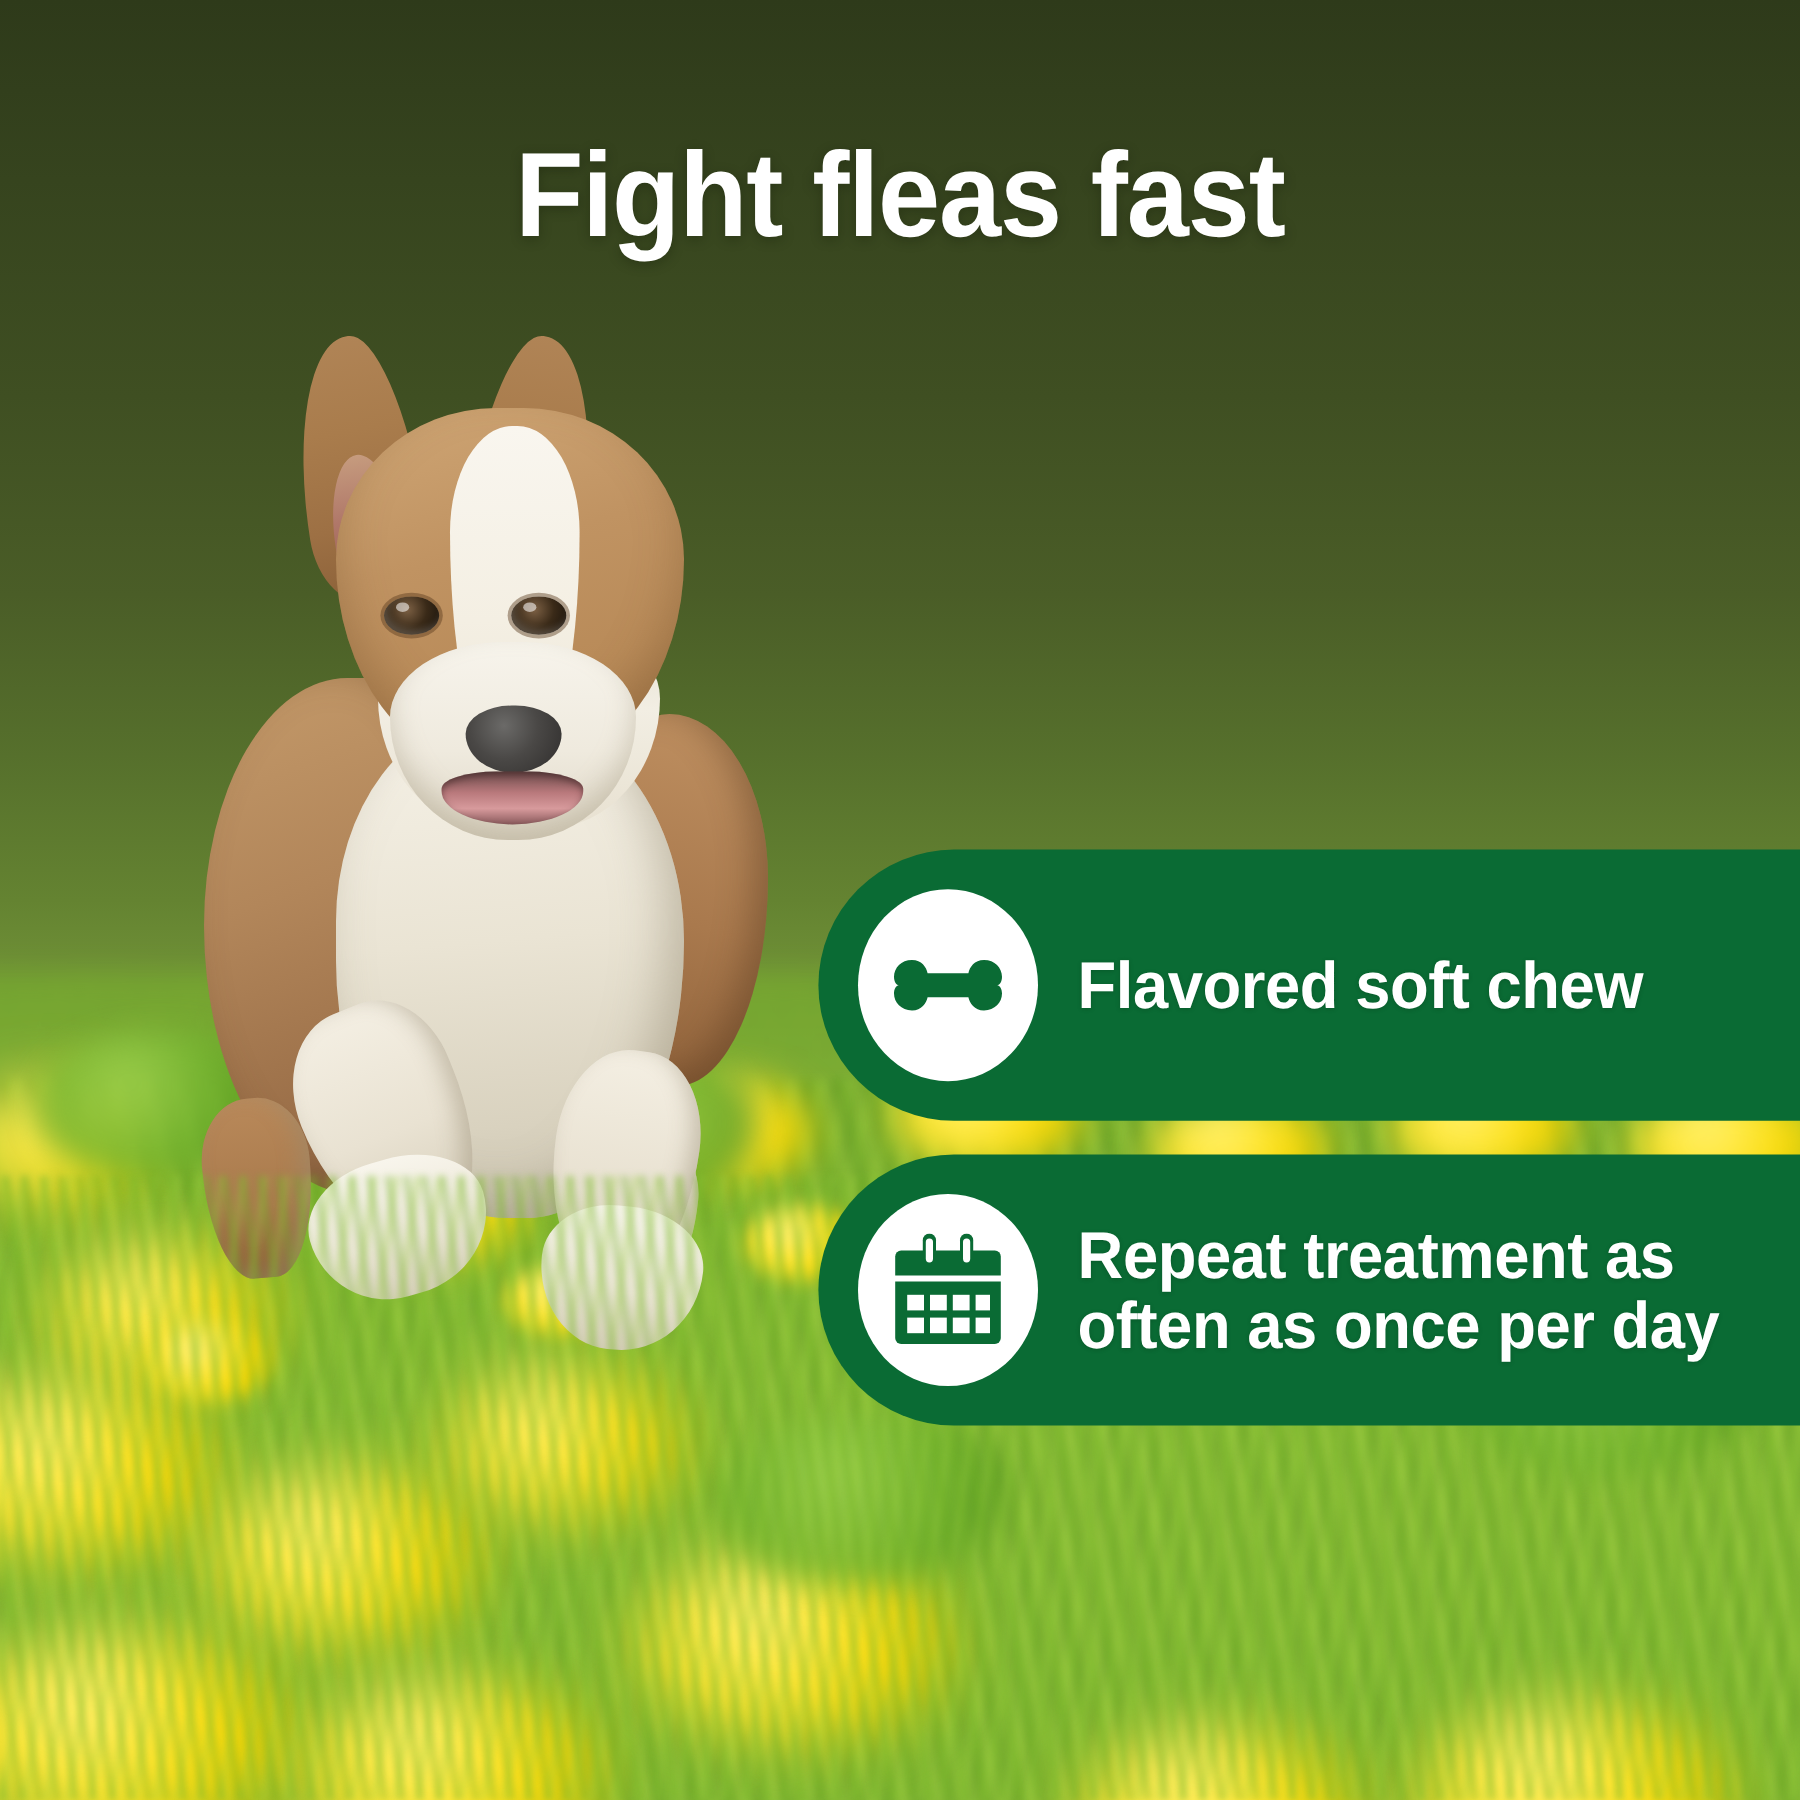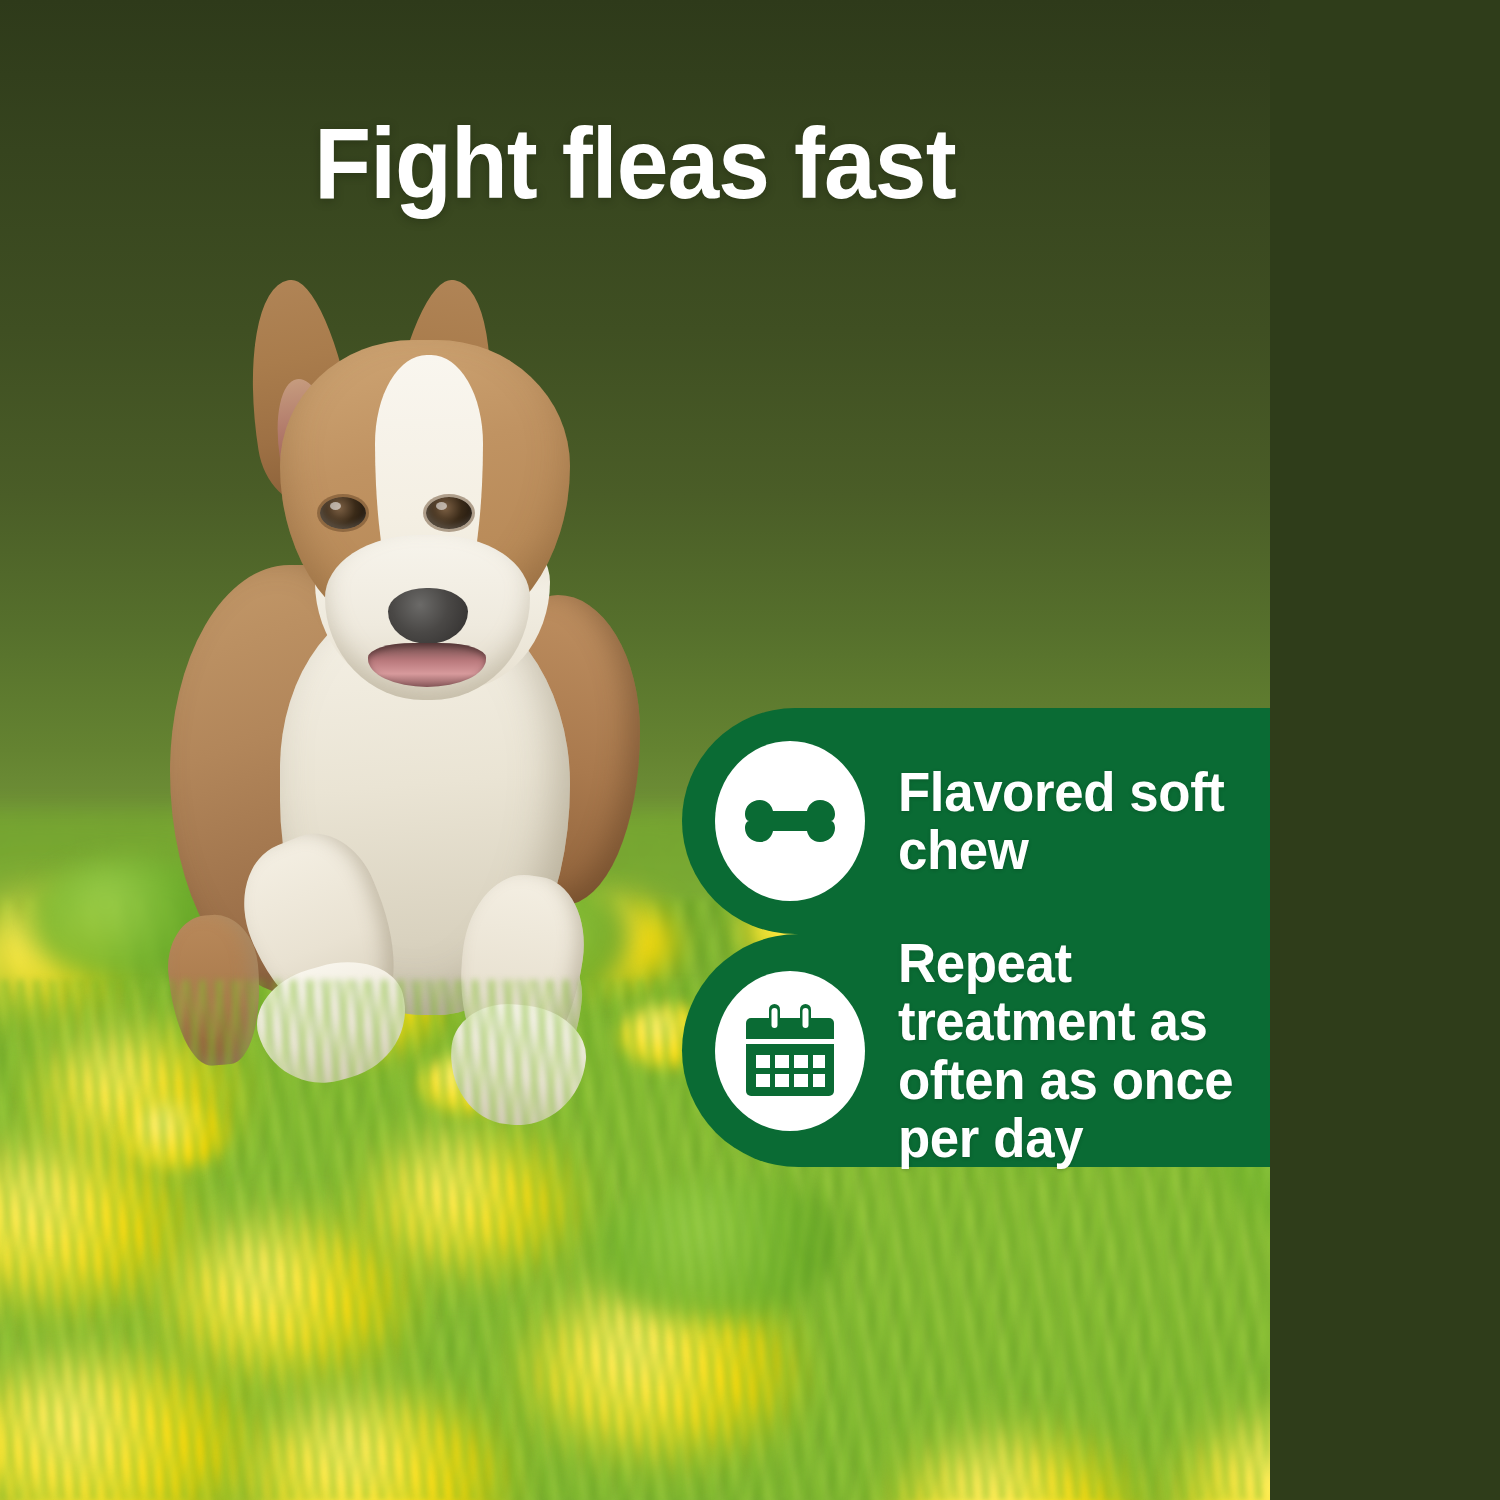--- a/index.html
+++ b/index.html
@@ -5,21 +5,21 @@
   * { margin:0; padding:0; box-sizing:border-box; }
   html, body {
     width:1500px; height:1500px;
     overflow:hidden;
     font-family:"Liberation Sans", sans-serif;
     background:#2f3d1a;
   }
 
   .stage {
     position:relative;
-    width:1270px; height:1500px;
+    width:1500px; height:1500px;
     overflow:hidden;
   }
 
   
   .photo {
     position:absolute; inset:0;
     overflow:hidden;
     background:
       
       linear-gradient(180deg,
@@ -267,20 +267,21 @@
     top:708px;
   }
   .pill {
     position:relative;
     display:flex;
     align-items:center;
     background:#0a6b34;
     border-radius:118px 0 0 118px;
     padding-left:33px;
     min-height:226px;
+    margin-bottom:28px;
   }
   .pill:last-child { margin-bottom:0; }
 
   .icon-circle {
     flex:0 0 auto;
     width:150px; height:160px;
     background:#ffffff;
     border-radius:50%;
     display:flex;
     align-items:center;

